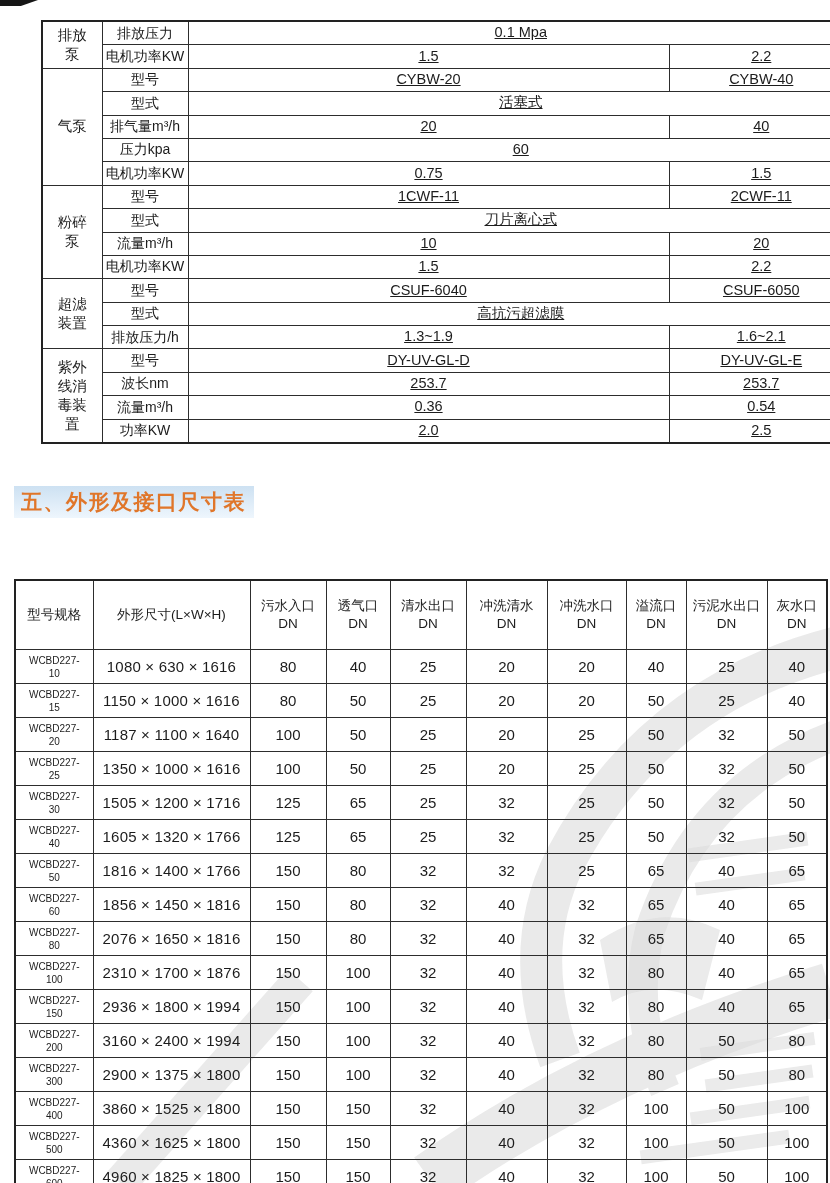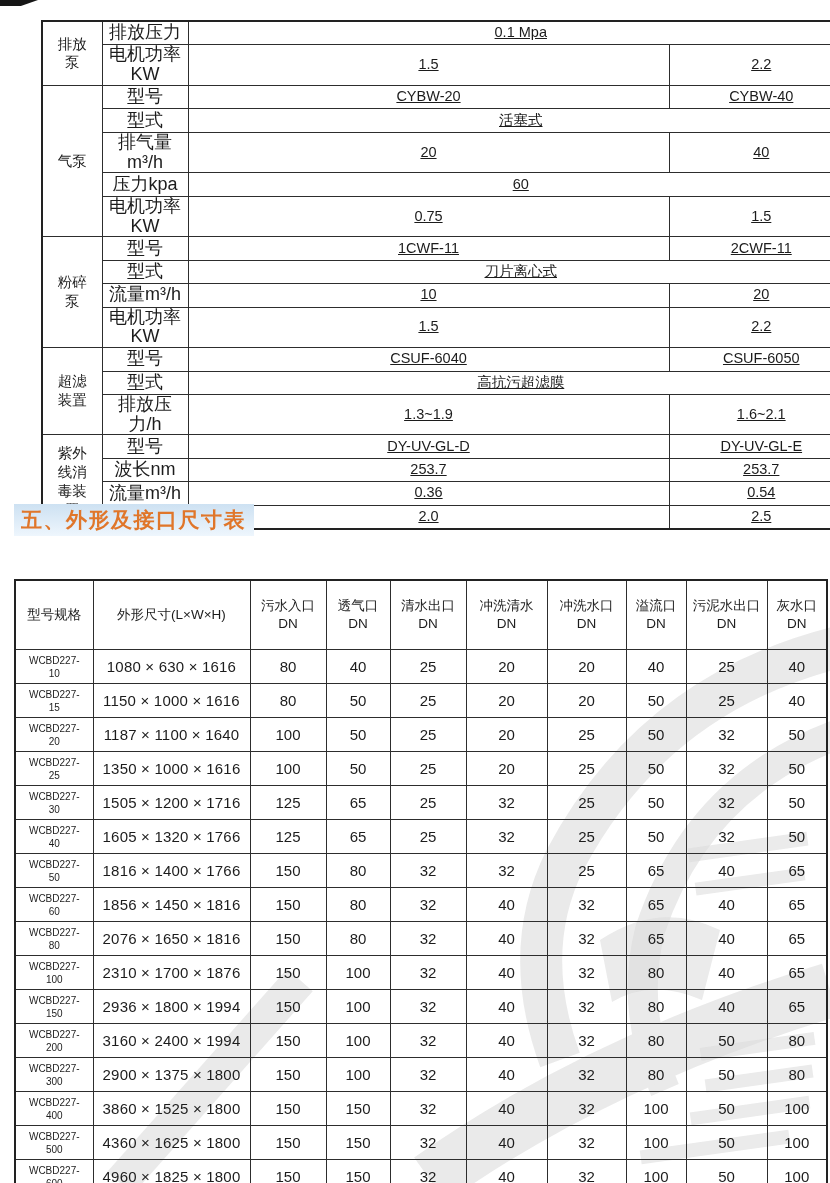--- a/index.html
+++ b/index.html
@@ -11,29 +11,29 @@
   .watermark{position:absolute;left:0;top:0;width:830px;height:1183px;z-index:0;pointer-events:none;}
   
   .artifact{position:absolute;left:0;top:0;width:38px;height:6px;background:#161616;
     clip-path:polygon(0 0,100% 0,55% 100%,0 100%);z-index:2;}
   
   table{border-collapse:collapse;table-layout:fixed;width:812px;background:transparent;position:relative;z-index:1;}
   td,th{border:1px solid #2d2d2d;text-align:center;vertical-align:middle;padding:0 2px;overflow:hidden;
     font-weight:normal;}
   .spec-wrap{position:absolute;left:14px;top:20px;width:812px;z-index:1;margin-left:27px;}
   .spec-a{border:2px solid #222;}
-  .spec-a td{height:22.4px;font-size:18px;line-height:1.1;}
+  .spec-a td{height:22.4px;font-size:14px;line-height:1.1;}
   .spec-a td.group{white-space:pre-line;font-size:14.5px;line-height:1.3;}
   .spec-a td.val{font-size:14.5px;text-decoration:underline;}
   .spec-b{border:2px solid #222;border-top:none;}
   .spec-b td{height:22.4px;font-size:14px;line-height:1.1;}
   .spec-b td.val{font-size:14.5px;}
   
   .section-heading{
-    position:absolute;left:14px;top:504px;width:240px;height:32px;z-index:1;
+    position:absolute;left:14px;top:486px;width:240px;height:32px;z-index:1;
     display:flex;align-items:center;padding-left:7px;box-sizing:border-box;
     font-size:21px;font-weight:bold;letter-spacing:1.5px;
   }
   
   .dim-wrap{position:absolute;left:14px;top:558px;width:812px;z-index:1;margin-top:21px;}
   .dim-table{border:2px solid #222;}
   .dim-table th{height:68px;font-size:13.5px;line-height:1.35;white-space:pre-line;font-weight:normal;}
   .dim-table td{height:33px;font-size:15px;}
   .dim-table td.model{font-size:10px;line-height:1.3;white-space:pre-line;}
   .dim-table td.size{font-size:15px;letter-spacing:0.2px;}

